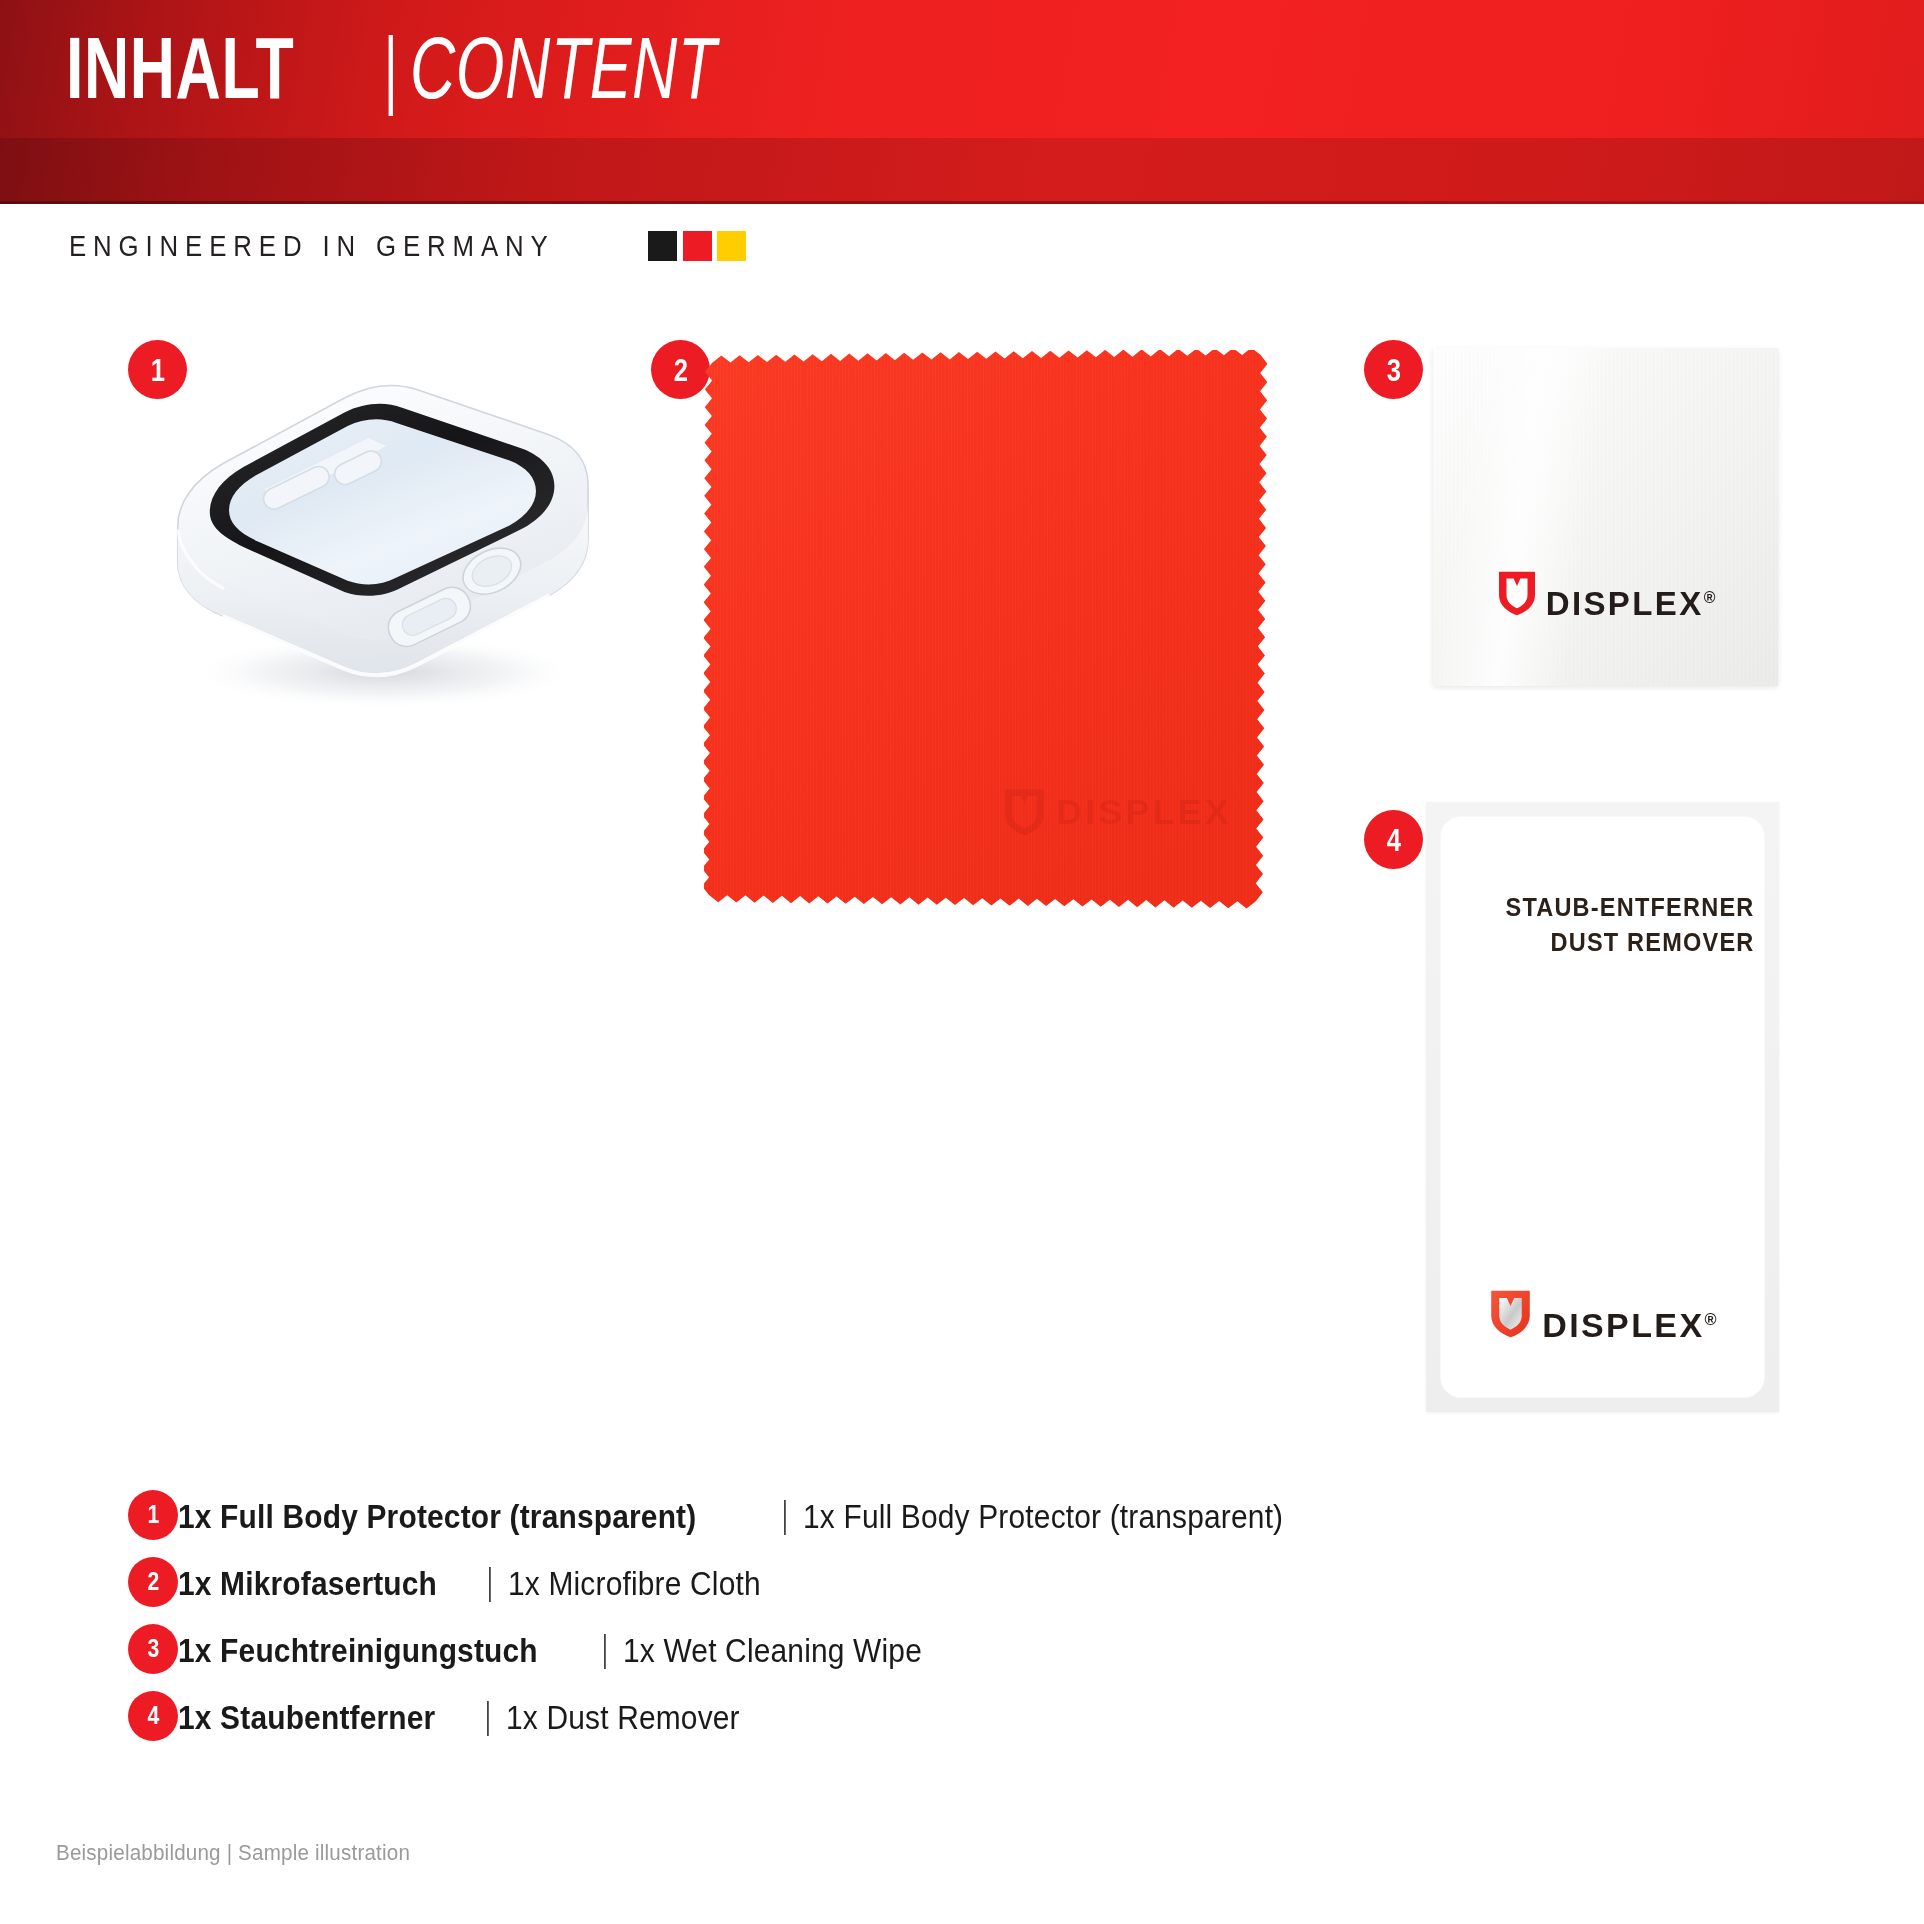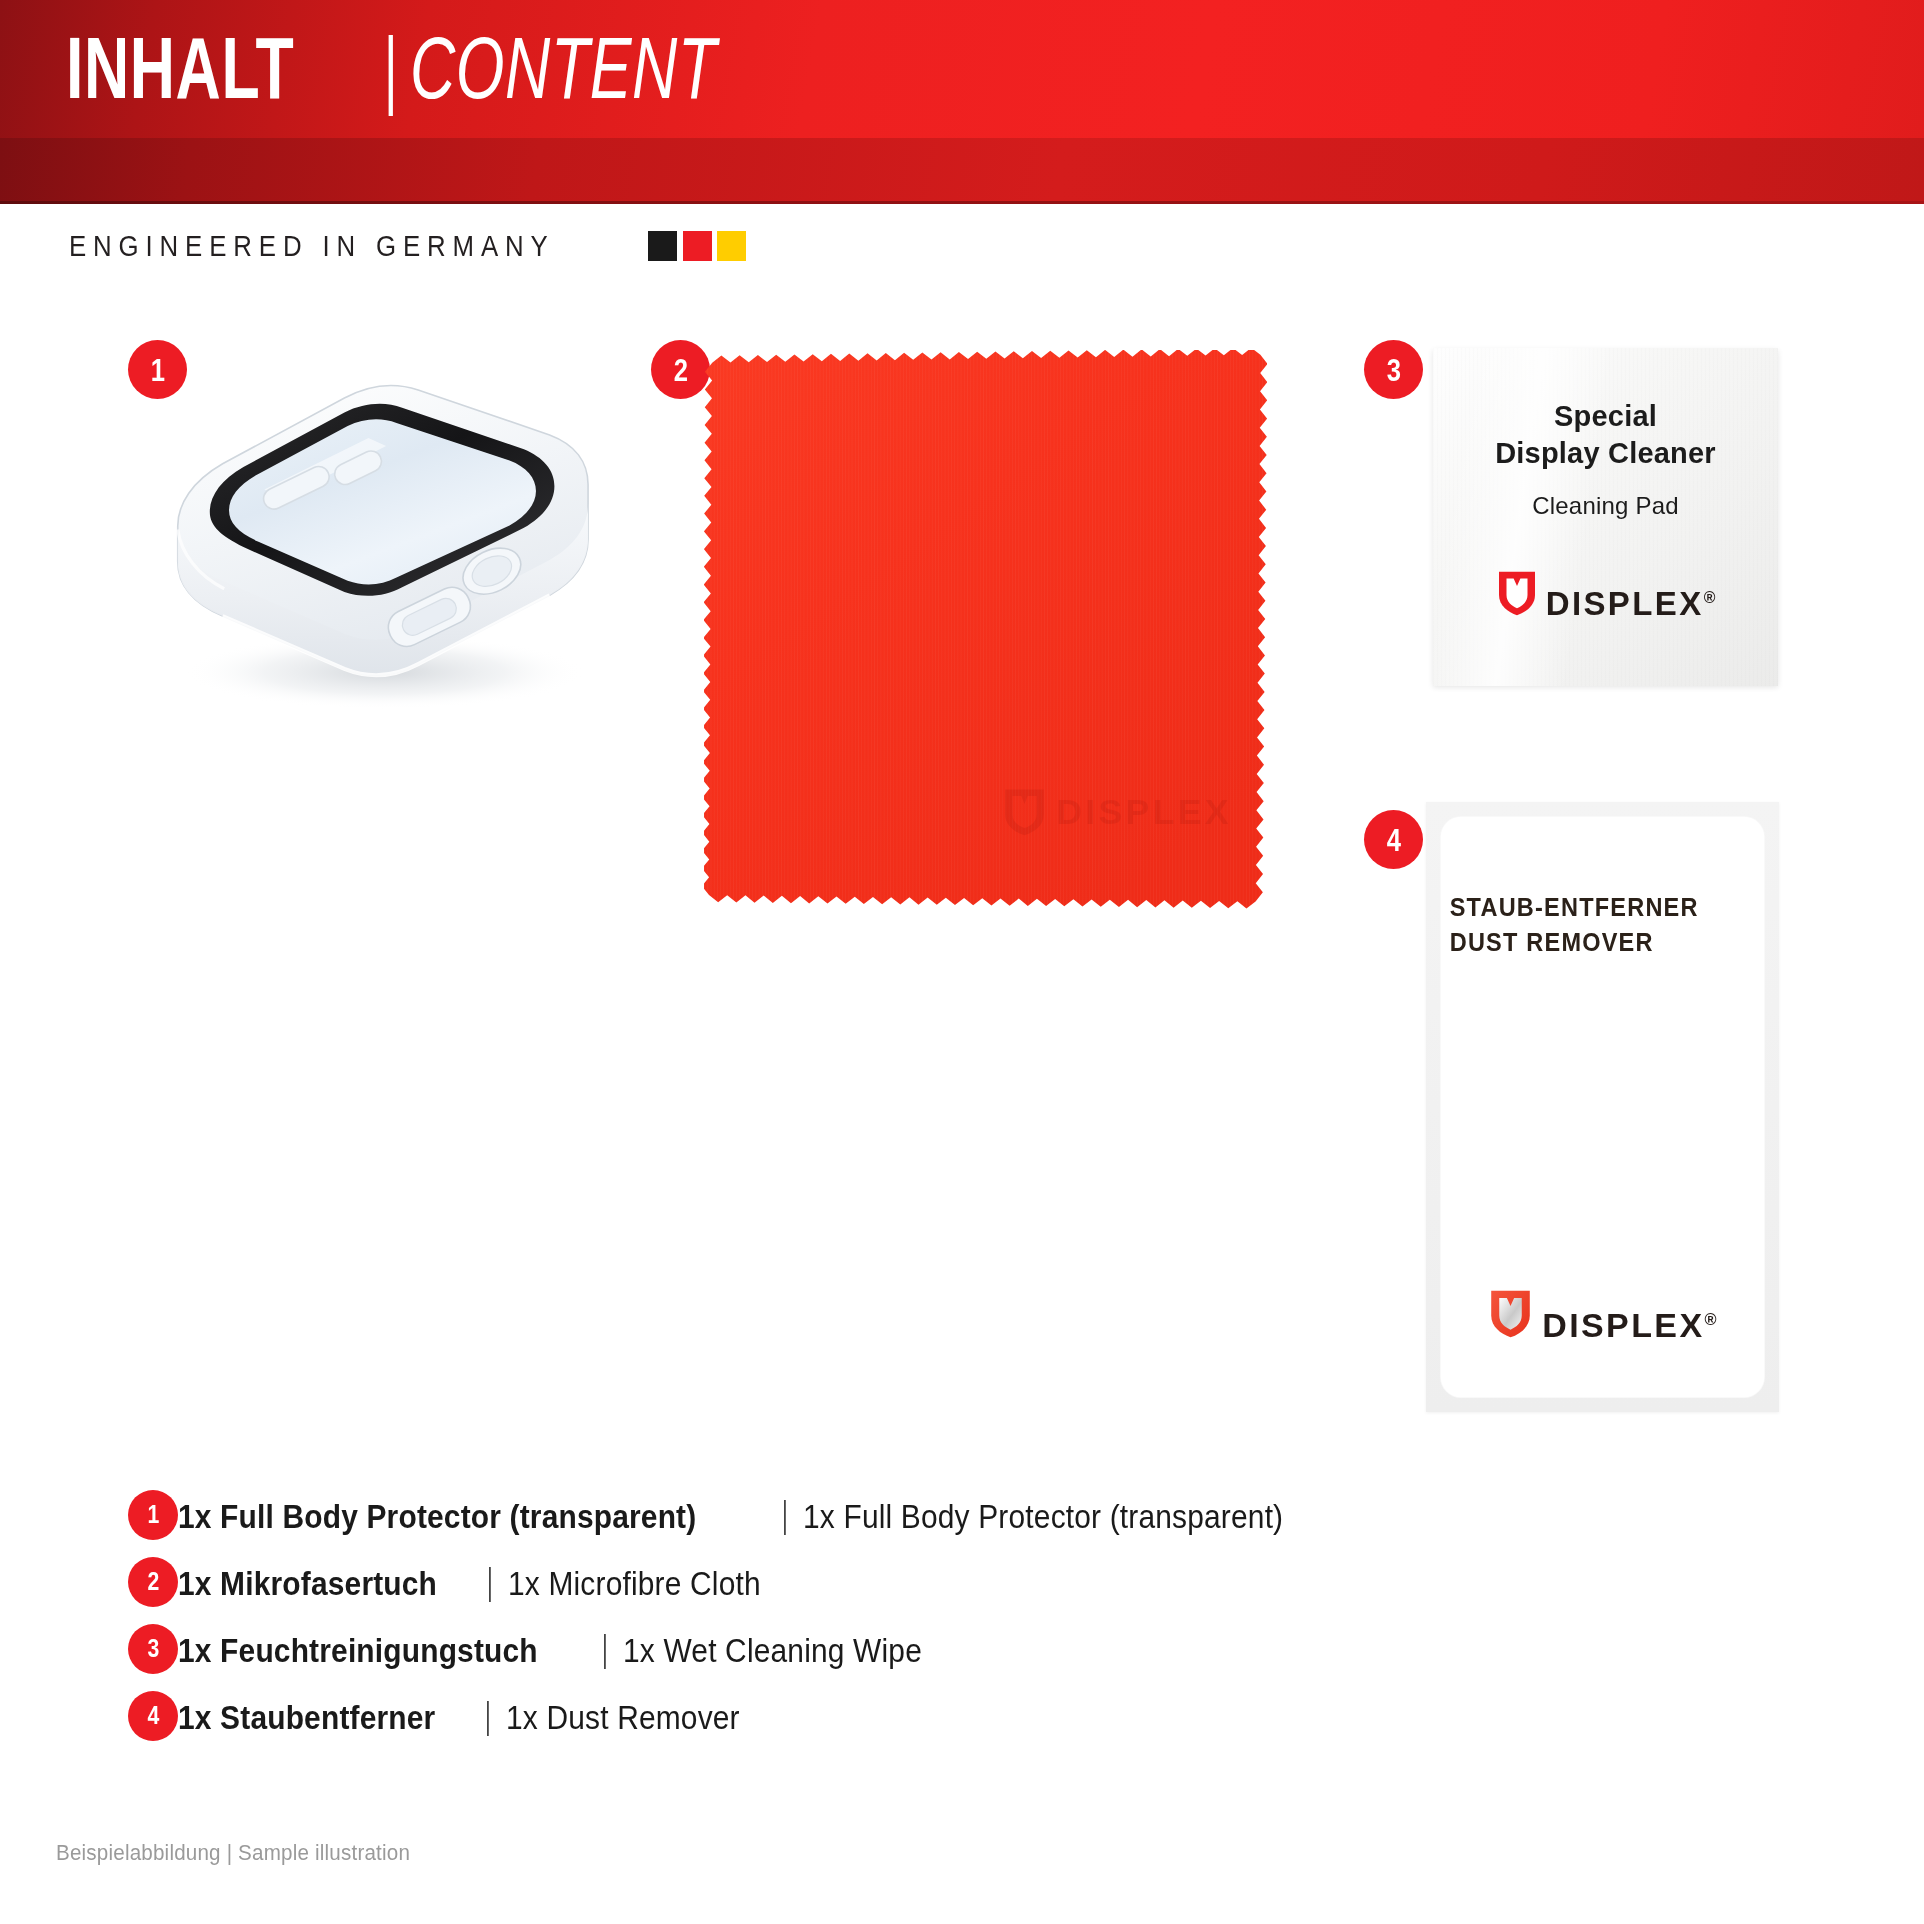--- a/index.html
+++ b/index.html
@@ -156,21 +156,21 @@
     box-shadow:0 0.8px 3.2px rgba(0,0,0,.06);
   }
   .dust-inner{
     width:100%;height:100%;
     background:#ffffff;
     border-radius:21px;
     position:relative;
     box-shadow:0 0 0 0.8px rgba(0,0,0,.03) inset;
   }
   .dust-txt{
-    position:absolute;left:0;top:74px;width:100%;text-align:left;
+    position:absolute;left:0;top:74px;width:100%;text-align:right;
     color:#2b2119;
   }
   .dust-l1,.dust-l2{
     font-size:25px;font-weight:bold;line-height:35px;letter-spacing:1.3px;
     transform:scaleX(.94);
   }
   .dust-logo{
     position:absolute;left:0;bottom:53px;width:100%;
     display:flex;align-items:center;justify-content:center;
   }
@@ -364,25 +364,20 @@
     <svg width="45" height="50" viewBox="0 0 56 62">
       <path d="M4 3 H52 V34 C52 48, 40 56, 28 60 C16 56, 4 48, 4 34 Z" fill="#5a0000"></path>
       <path d="M13 11 H24 L28 21 L32 11 H43 V34 C43 43, 36 48, 28 51 C20 48, 13 43, 13 34 Z" fill="#f7321d"></path>
     </svg>
     <div class="cl-word">DISPLEX</div>
   </div>
 </div>
 
 <div class="sachet">
   <div class="sachet-sheen"></div>
-  <div class="sachet-txt">
-    <div class="sachet-l1">Special</div>
-    <div class="sachet-l2">Display Cleaner</div>
-    <div class="sachet-l3">Cleaning Pad</div>
-  </div>
   <div class="sachet-logo">
     <svg width="42" height="47" viewBox="0 0 56 62">
       <path d="M4 2 H52 V33 C52 47, 40 56, 28 60 C16 56, 4 47, 4 33 Z" fill="#ed1c24"></path>
       <path d="M14 11 H23.5 L28 21 L32.5 11 H42 V33 C42 42, 35.5 47.5, 28 50.5 C20.5 47.5, 14 42, 14 33 Z" fill="#ffffff"></path>
     </svg>
     <span class="dx-word" style="font-size:33px;margin-left:8px;"><span>DISPLEX</span><span class="dx-reg">®</span></span>
   </div>
 </div>
 
 <div class="dust">

